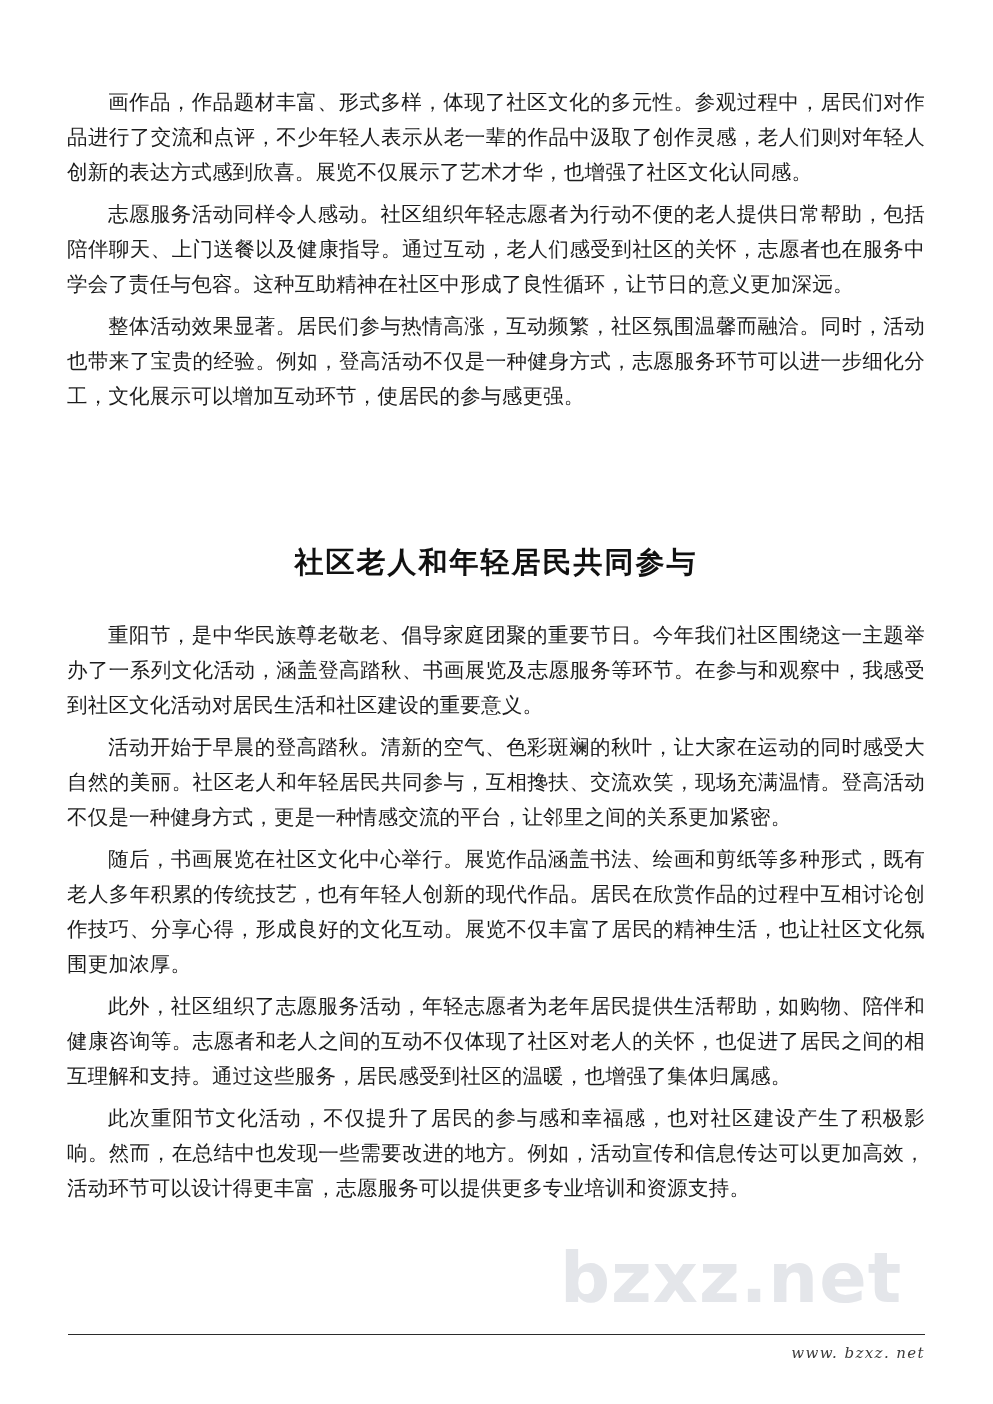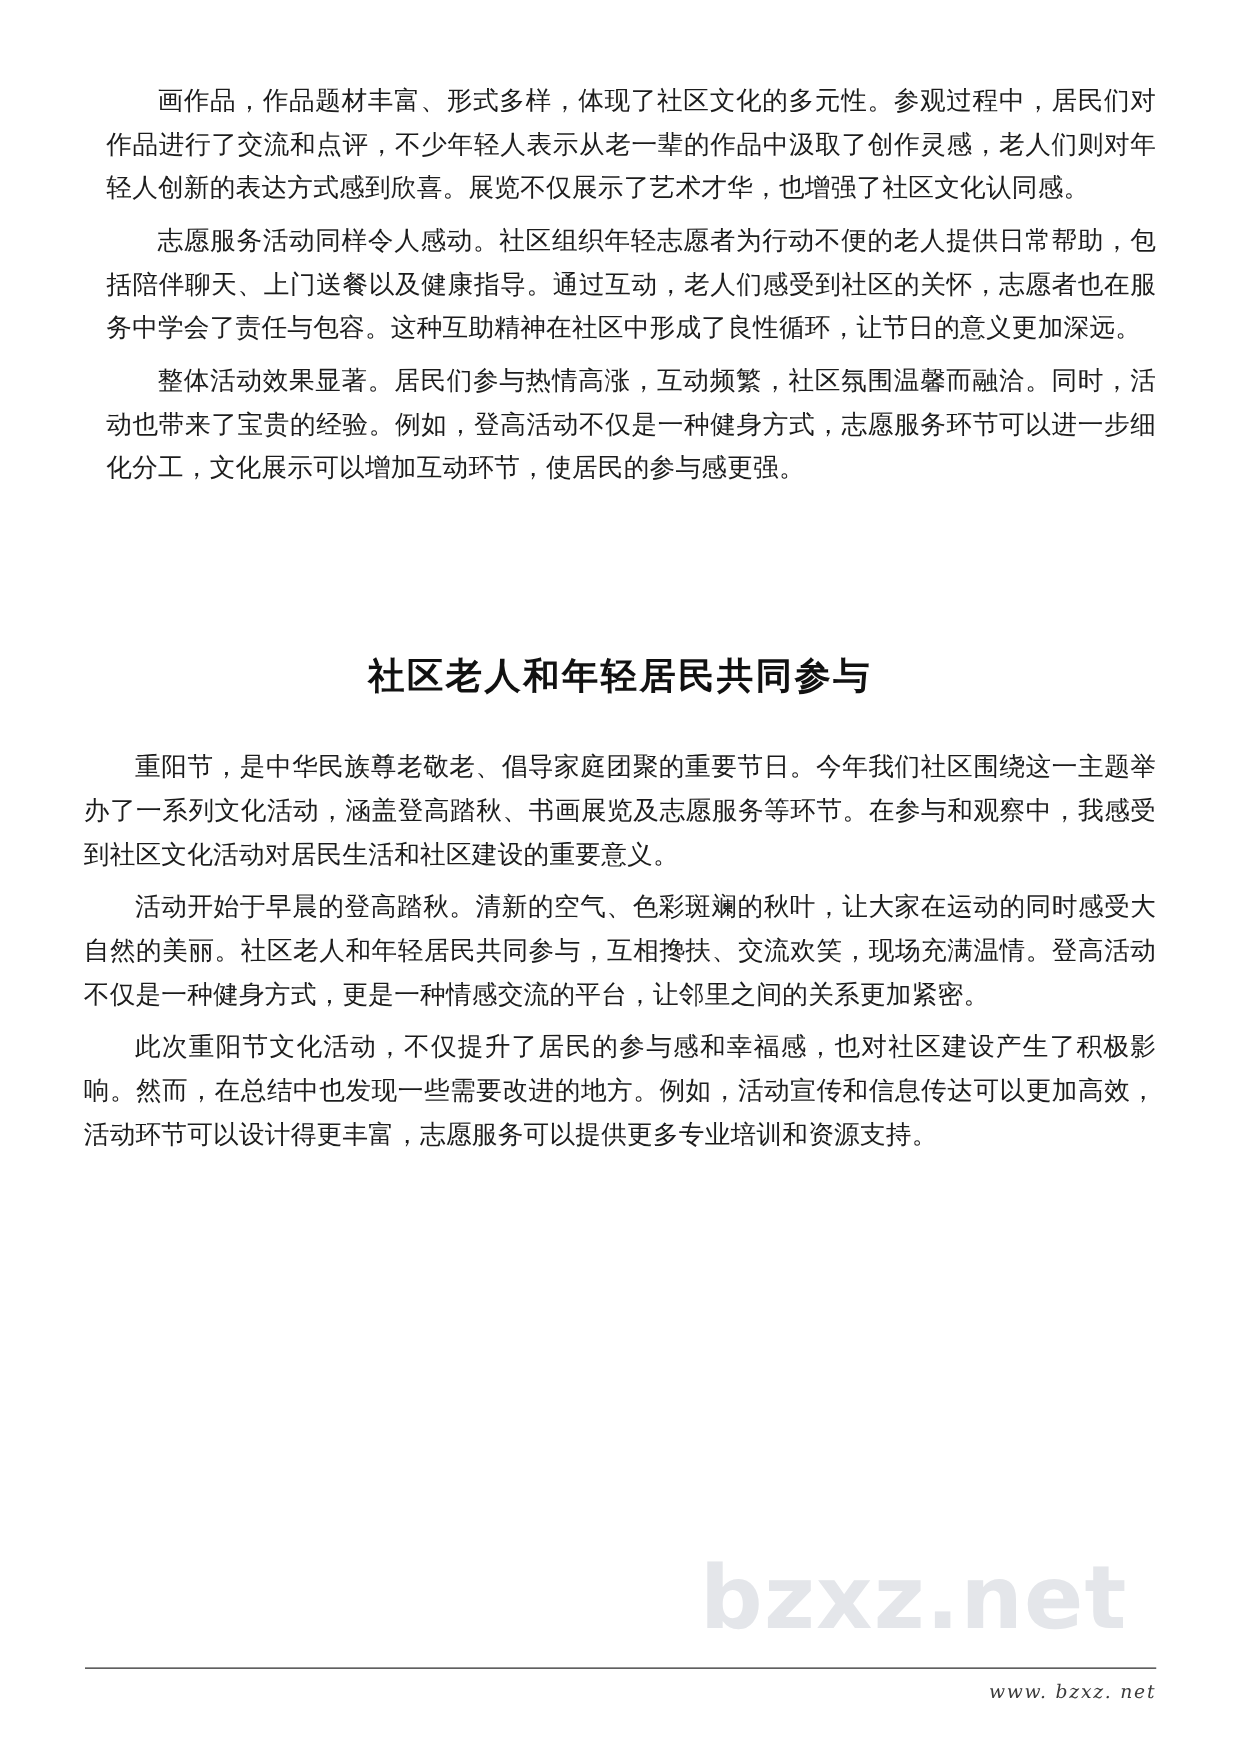--- a/index.html
+++ b/index.html
@@ -56,22 +56,21 @@
     text-align: justify;
     text-justify: inter-ideograph;
     text-indent: 2em;
     color: #1c1c1c;
     letter-spacing: 0.2px;
     font-family: "DejaVu Serif", "Liberation Serif", serif;
   }
 
   
   #section-one {
-    padding-top: 63px;
-    margin-left: 18px;
+    padding-top: 85px;
   }
   #section-one p.para + p.para {
     margin-top: 7px;
   }
 
   h1.doc-title {
     margin: 0;
     text-align: center;
     font-size: 29px;
     font-weight: bold;
@@ -132,20 +131,22 @@
       <p class="para">整体活动效果显著。居民们参与热情高涨，互动频繁，社区氛围温馨而融洽。同时，活动也带来了宝贵的经验。例如，登高活动不仅是一种健身方式，志愿服务环节可以进一步细化分工，文化展示可以增加互动环节，使居民的参与感更强。</p>
     </div>
 
     <div id="title-wrap" class="block">
       <h1 class="doc-title">社区老人和年轻居民共同参与</h1>
     </div>
 
     <div id="section-two" class="block">
       <p class="para">重阳节，是中华民族尊老敬老、倡导家庭团聚的重要节日。今年我们社区围绕这一主题举办了一系列文化活动，涵盖登高踏秋、书画展览及志愿服务等环节。在参与和观察中，我感受到社区文化活动对居民生活和社区建设的重要意义。</p>
       <p class="para">活动开始于早晨的登高踏秋。清新的空气、色彩斑斓的秋叶，让大家在运动的同时感受大自然的美丽。社区老人和年轻居民共同参与，互相搀扶、交流欢笑，现场充满温情。登高活动不仅是一种健身方式，更是一种情感交流的平台，让邻里之间的关系更加紧密。</p>
+      <p class="para">随后，书画展览在社区文化中心举行。展览作品涵盖书法、绘画和剪纸等多种形式，既有老人多年积累的传统技艺，也有年轻人创新的现代作品。居民在欣赏作品的过程中互相讨论创作技巧、分享心得，形成良好的文化互动。展览不仅丰富了居民的精神生活，也让社区文化氛围更加浓厚。</p>
+      <p class="para">此外，社区组织了志愿服务活动，年轻志愿者为老年居民提供生活帮助，如购物、陪伴和健康咨询等。志愿者和老人之间的互动不仅体现了社区对老人的关怀，也促进了居民之间的相互理解和支持。通过这些服务，居民感受到社区的温暖，也增强了集体归属感。</p>
       <p class="para">此次重阳节文化活动，不仅提升了居民的参与感和幸福感，也对社区建设产生了积极影响。然而，在总结中也发现一些需要改进的地方。例如，活动宣传和信息传达可以更加高效，活动环节可以设计得更丰富，志愿服务可以提供更多专业培训和资源支持。</p>
     </div>
 
   </div>
 
   <div id="footer-rule"></div>
   <div id="footer-text">www. bzxz. net</div>
 
 </div>
 

